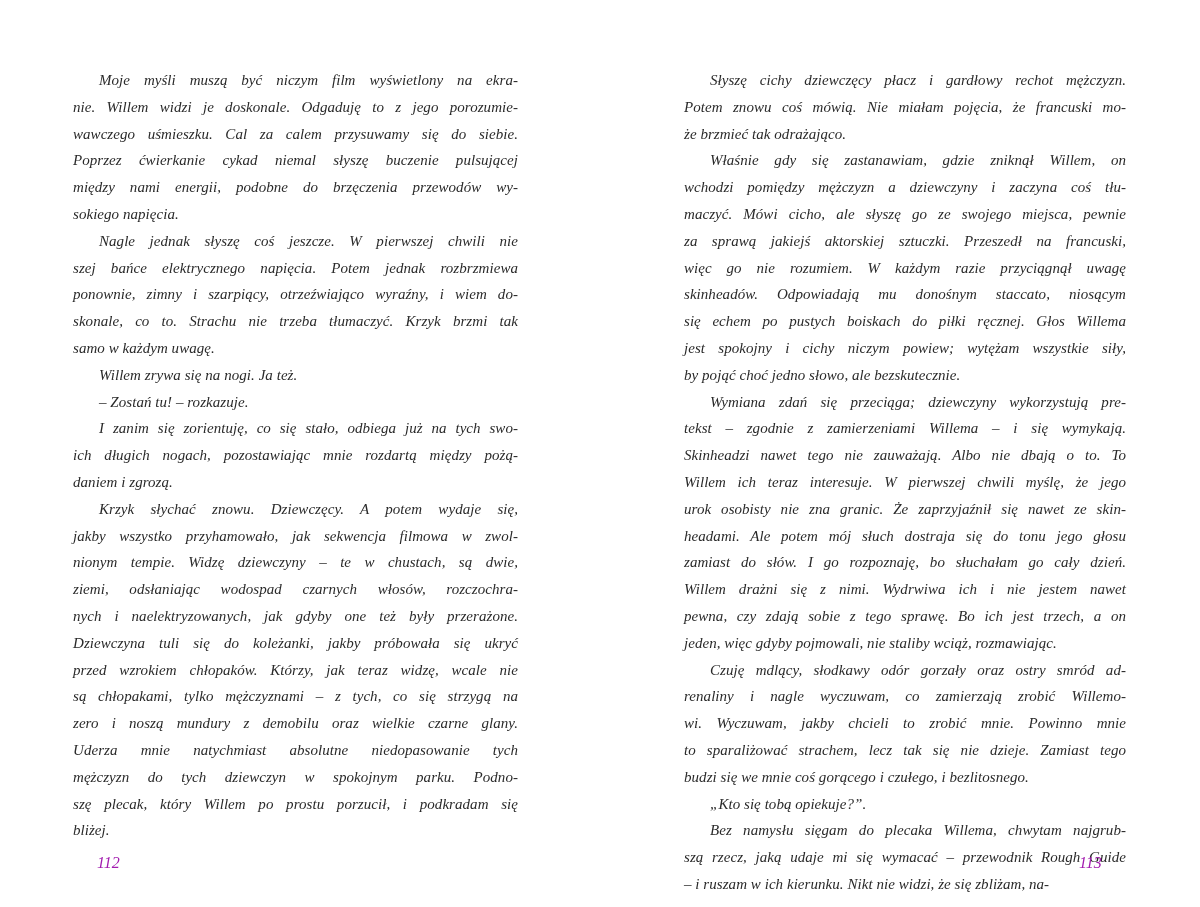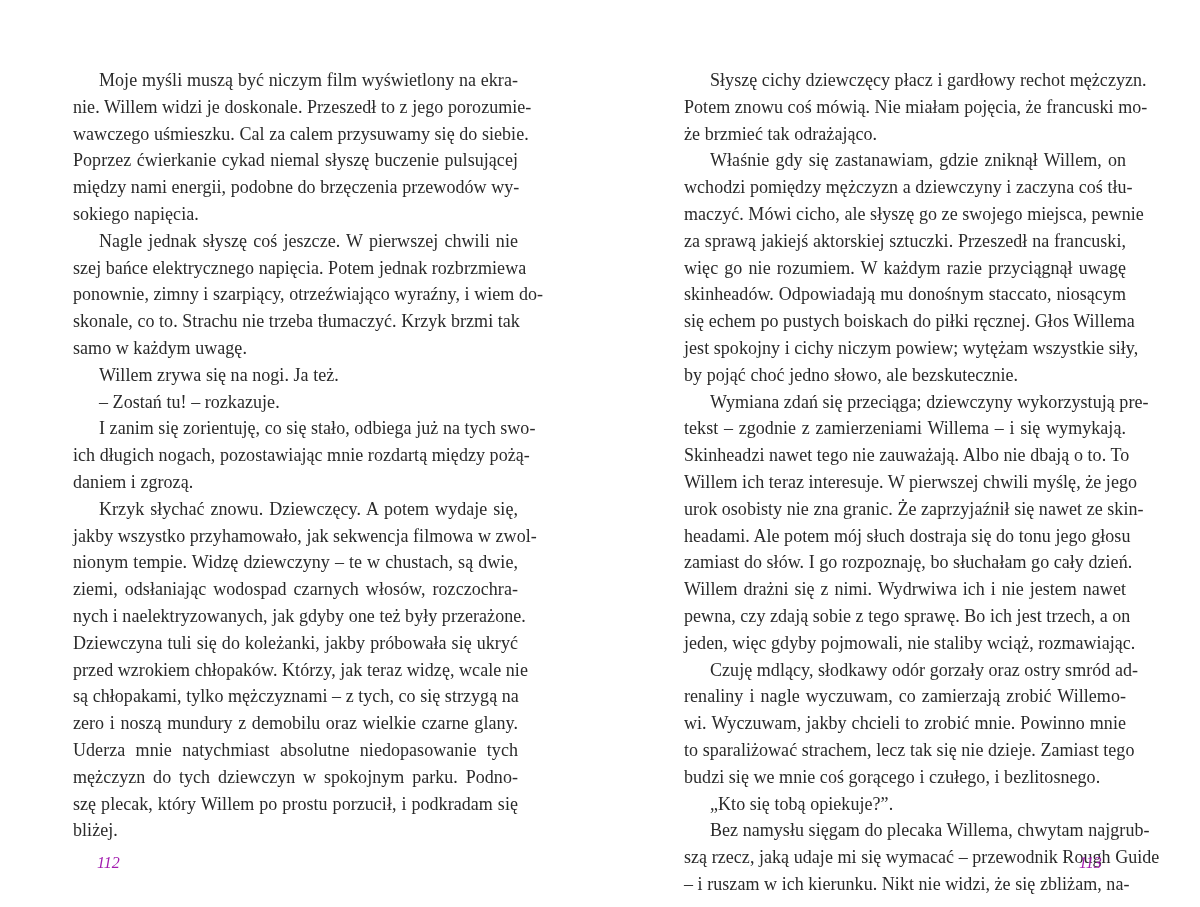--- a/index.html
+++ b/index.html
@@ -1,37 +1,37 @@
 <!DOCTYPE html>
 <html><head>
 <meta charset="utf-8">
 <style>
   html, body { margin: 0; padding: 0; background: #ffffff; }
   body { width: 1200px; height: 907px; position: relative; overflow: hidden;
          font-family: "Liberation Serif", "DejaVu Serif", serif; color: #2a2a2a; }
   .page { position: absolute; top: 67px; }
   .page.left { left: 73px; width: 445px; }
   .page.right { left: 684px; width: 442px; }
-  .para { margin: 0; font-size: 18px; line-height: 26.8px; text-align: justify;
-          text-indent: 26px; hyphens: none; letter-spacing: 0.05px; }
+  .para { margin: 0; font-size: 15px; line-height: 26.8px; text-align: justify;
+          text-indent: 26px; hyphens: none; letter-spacing: 0.05px; font-style: italic; }
   .para .ln { display: block; text-align: justify; text-align-last: justify; white-space: nowrap; }
   .para .ln.last { text-align-last: left; }
   .para .ln.first { padding-left: 26px; }
   .para { text-indent: 0; }
   .folio { position: absolute; top: 854px; font-style: italic; font-size: 16px; color: #a21caf; }
   .folio.left { left: 97px; }
   .folio.right { left: 1079px; }
 </style>
 </head>
 <body>
 
 <div class="page left" id="left-page">
     <p class="para">
       <span class="ln first">Moje myśli muszą być niczym film wyświetlony na ekra-</span>
-      <span class="ln">nie. Willem widzi je doskonale. Przeszedł to z jego porozumie-</span>
+      <span class="ln">nie. Willem widzi je doskonale. Odgaduję to z jego porozumie-</span>
       <span class="ln">wawczego uśmieszku. Cal za calem przysuwamy się do siebie.</span>
       <span class="ln">Poprzez ćwierkanie cykad niemal słyszę buczenie pulsującej</span>
       <span class="ln">między nami energii, podobne do brzęczenia przewodów wy-</span>
       <span class="ln last">sokiego napięcia.</span>
     </p>
     <p class="para">
       <span class="ln first">Nagle jednak słyszę coś jeszcze. W pierwszej chwili nie</span>
       <span class="ln">szej bańce elektrycznego napięcia. Potem jednak rozbrzmiewa</span>
       <span class="ln">ponownie, zimny i szarpiący, otrzeźwiająco wyraźny, i wiem do-</span>
       <span class="ln">skonale, co to. Strachu nie trzeba tłumaczyć. Krzyk brzmi tak</span>

